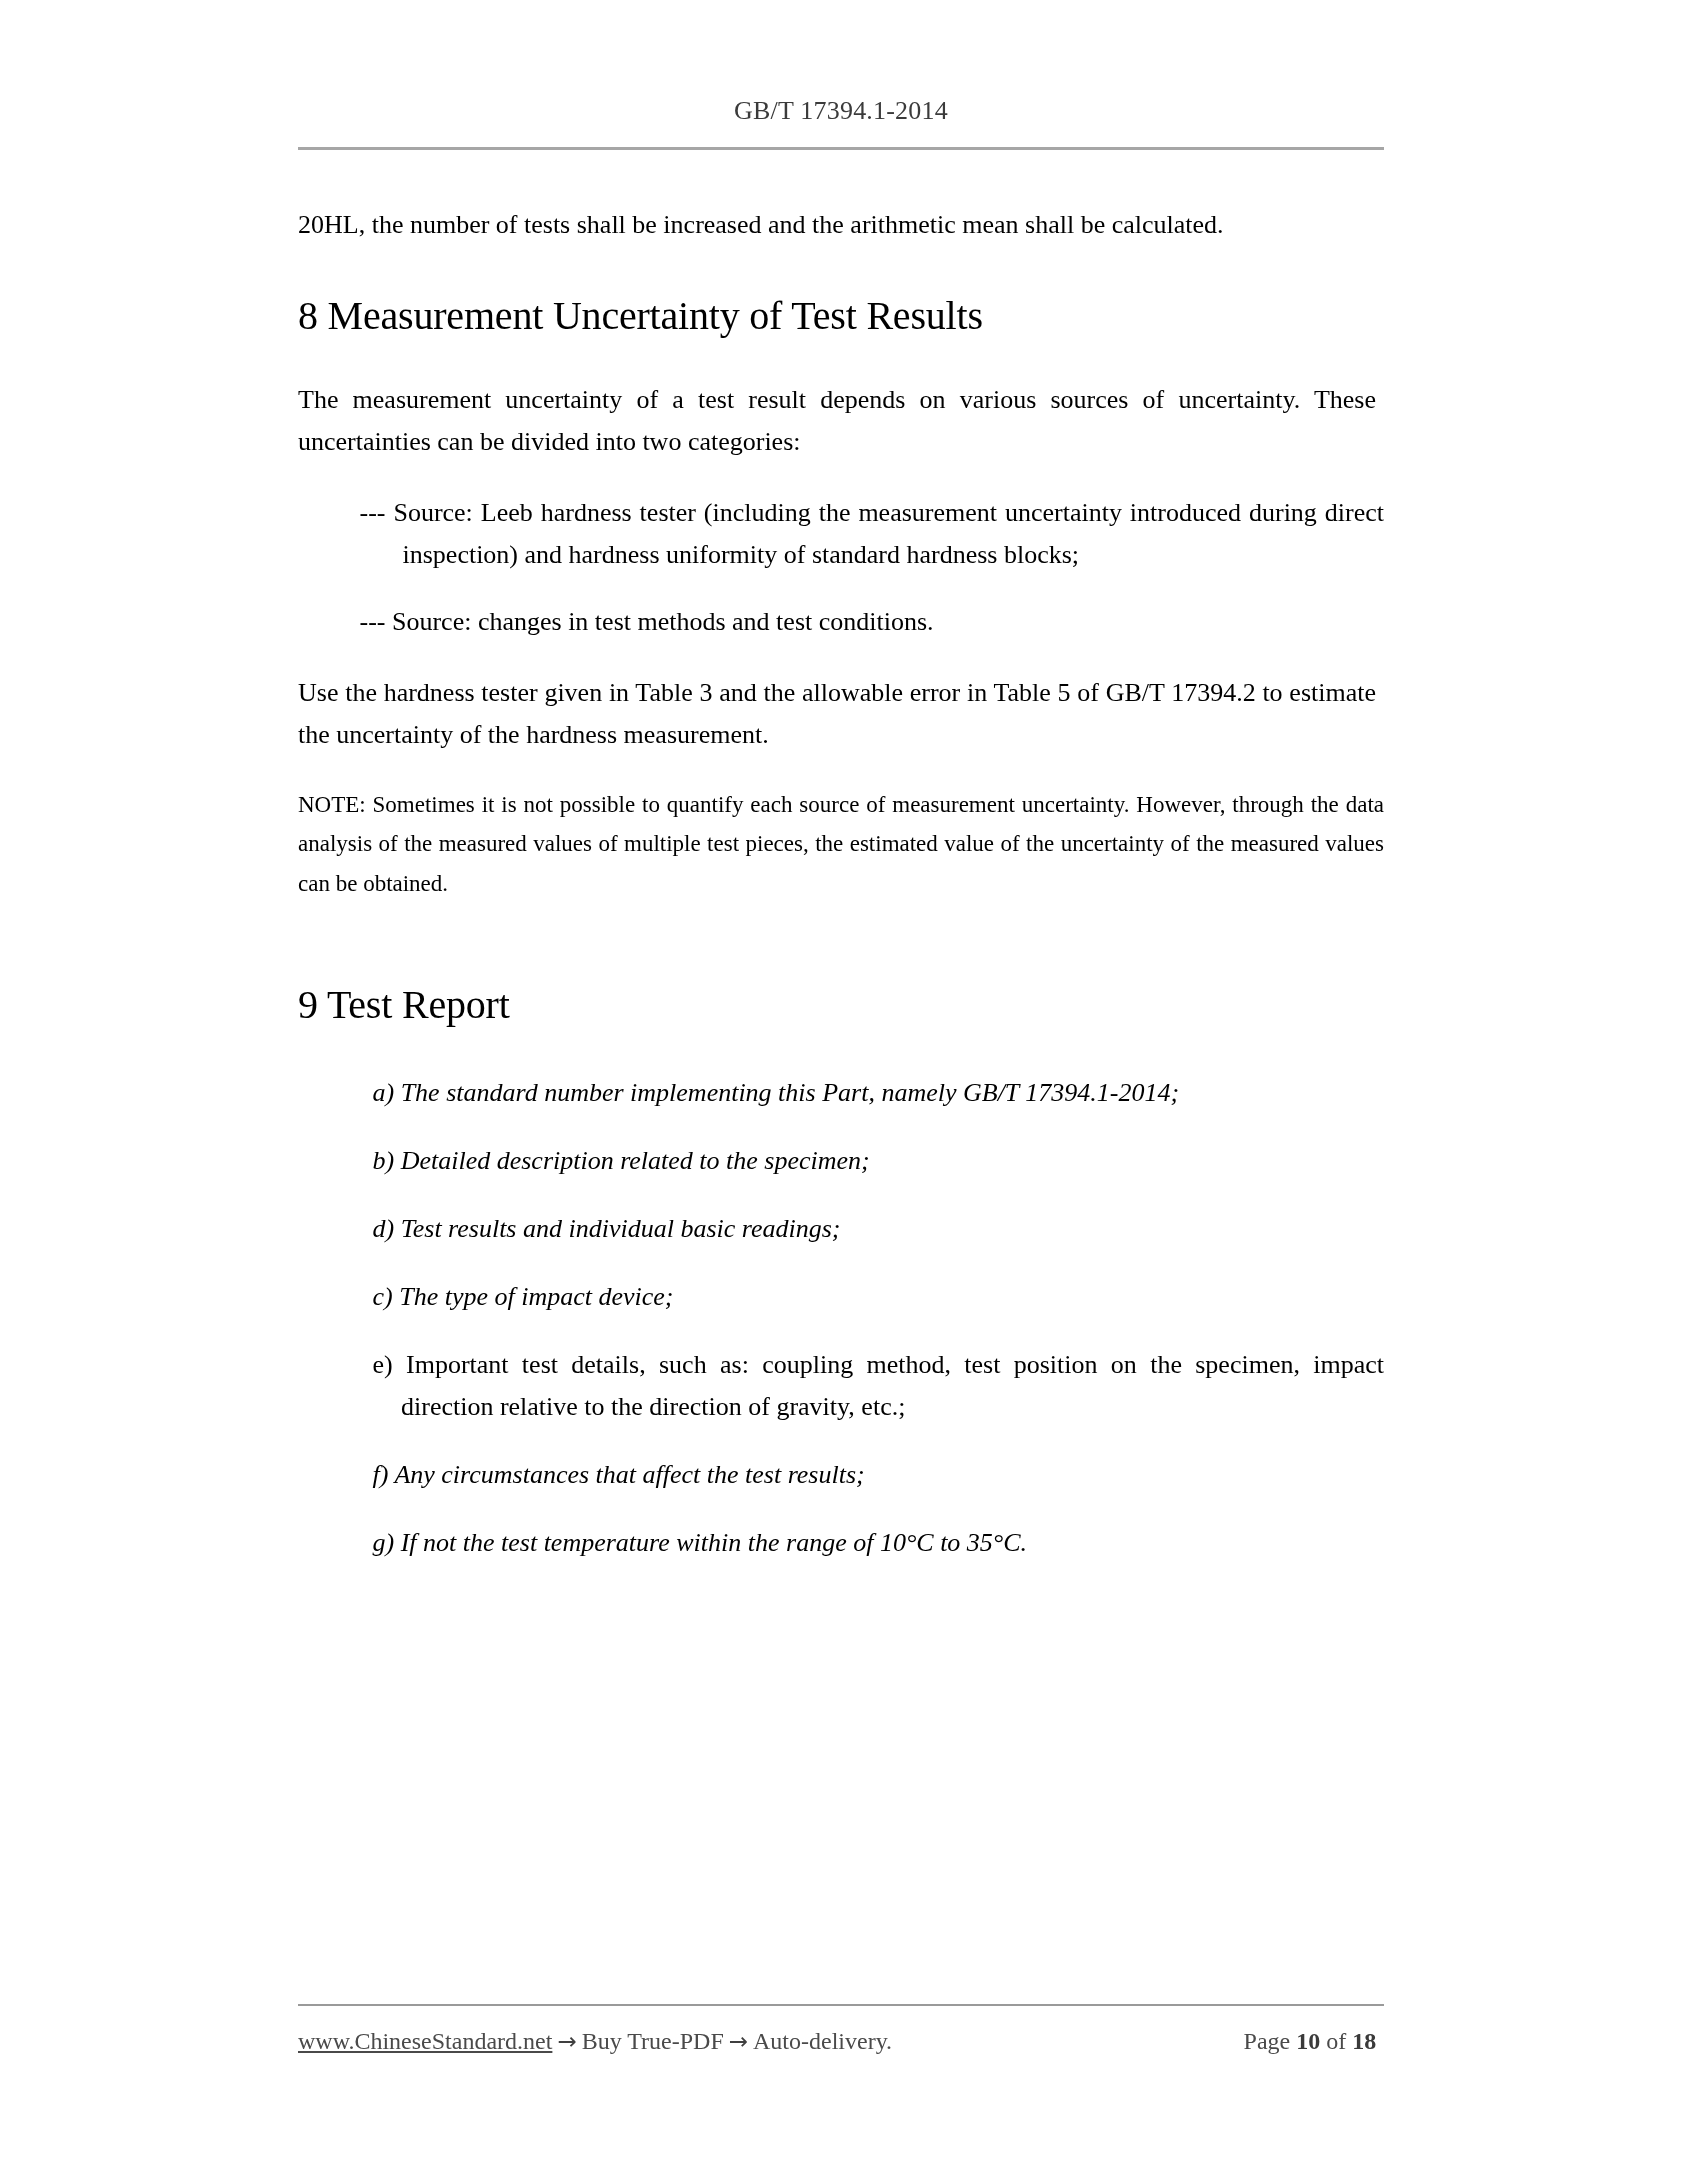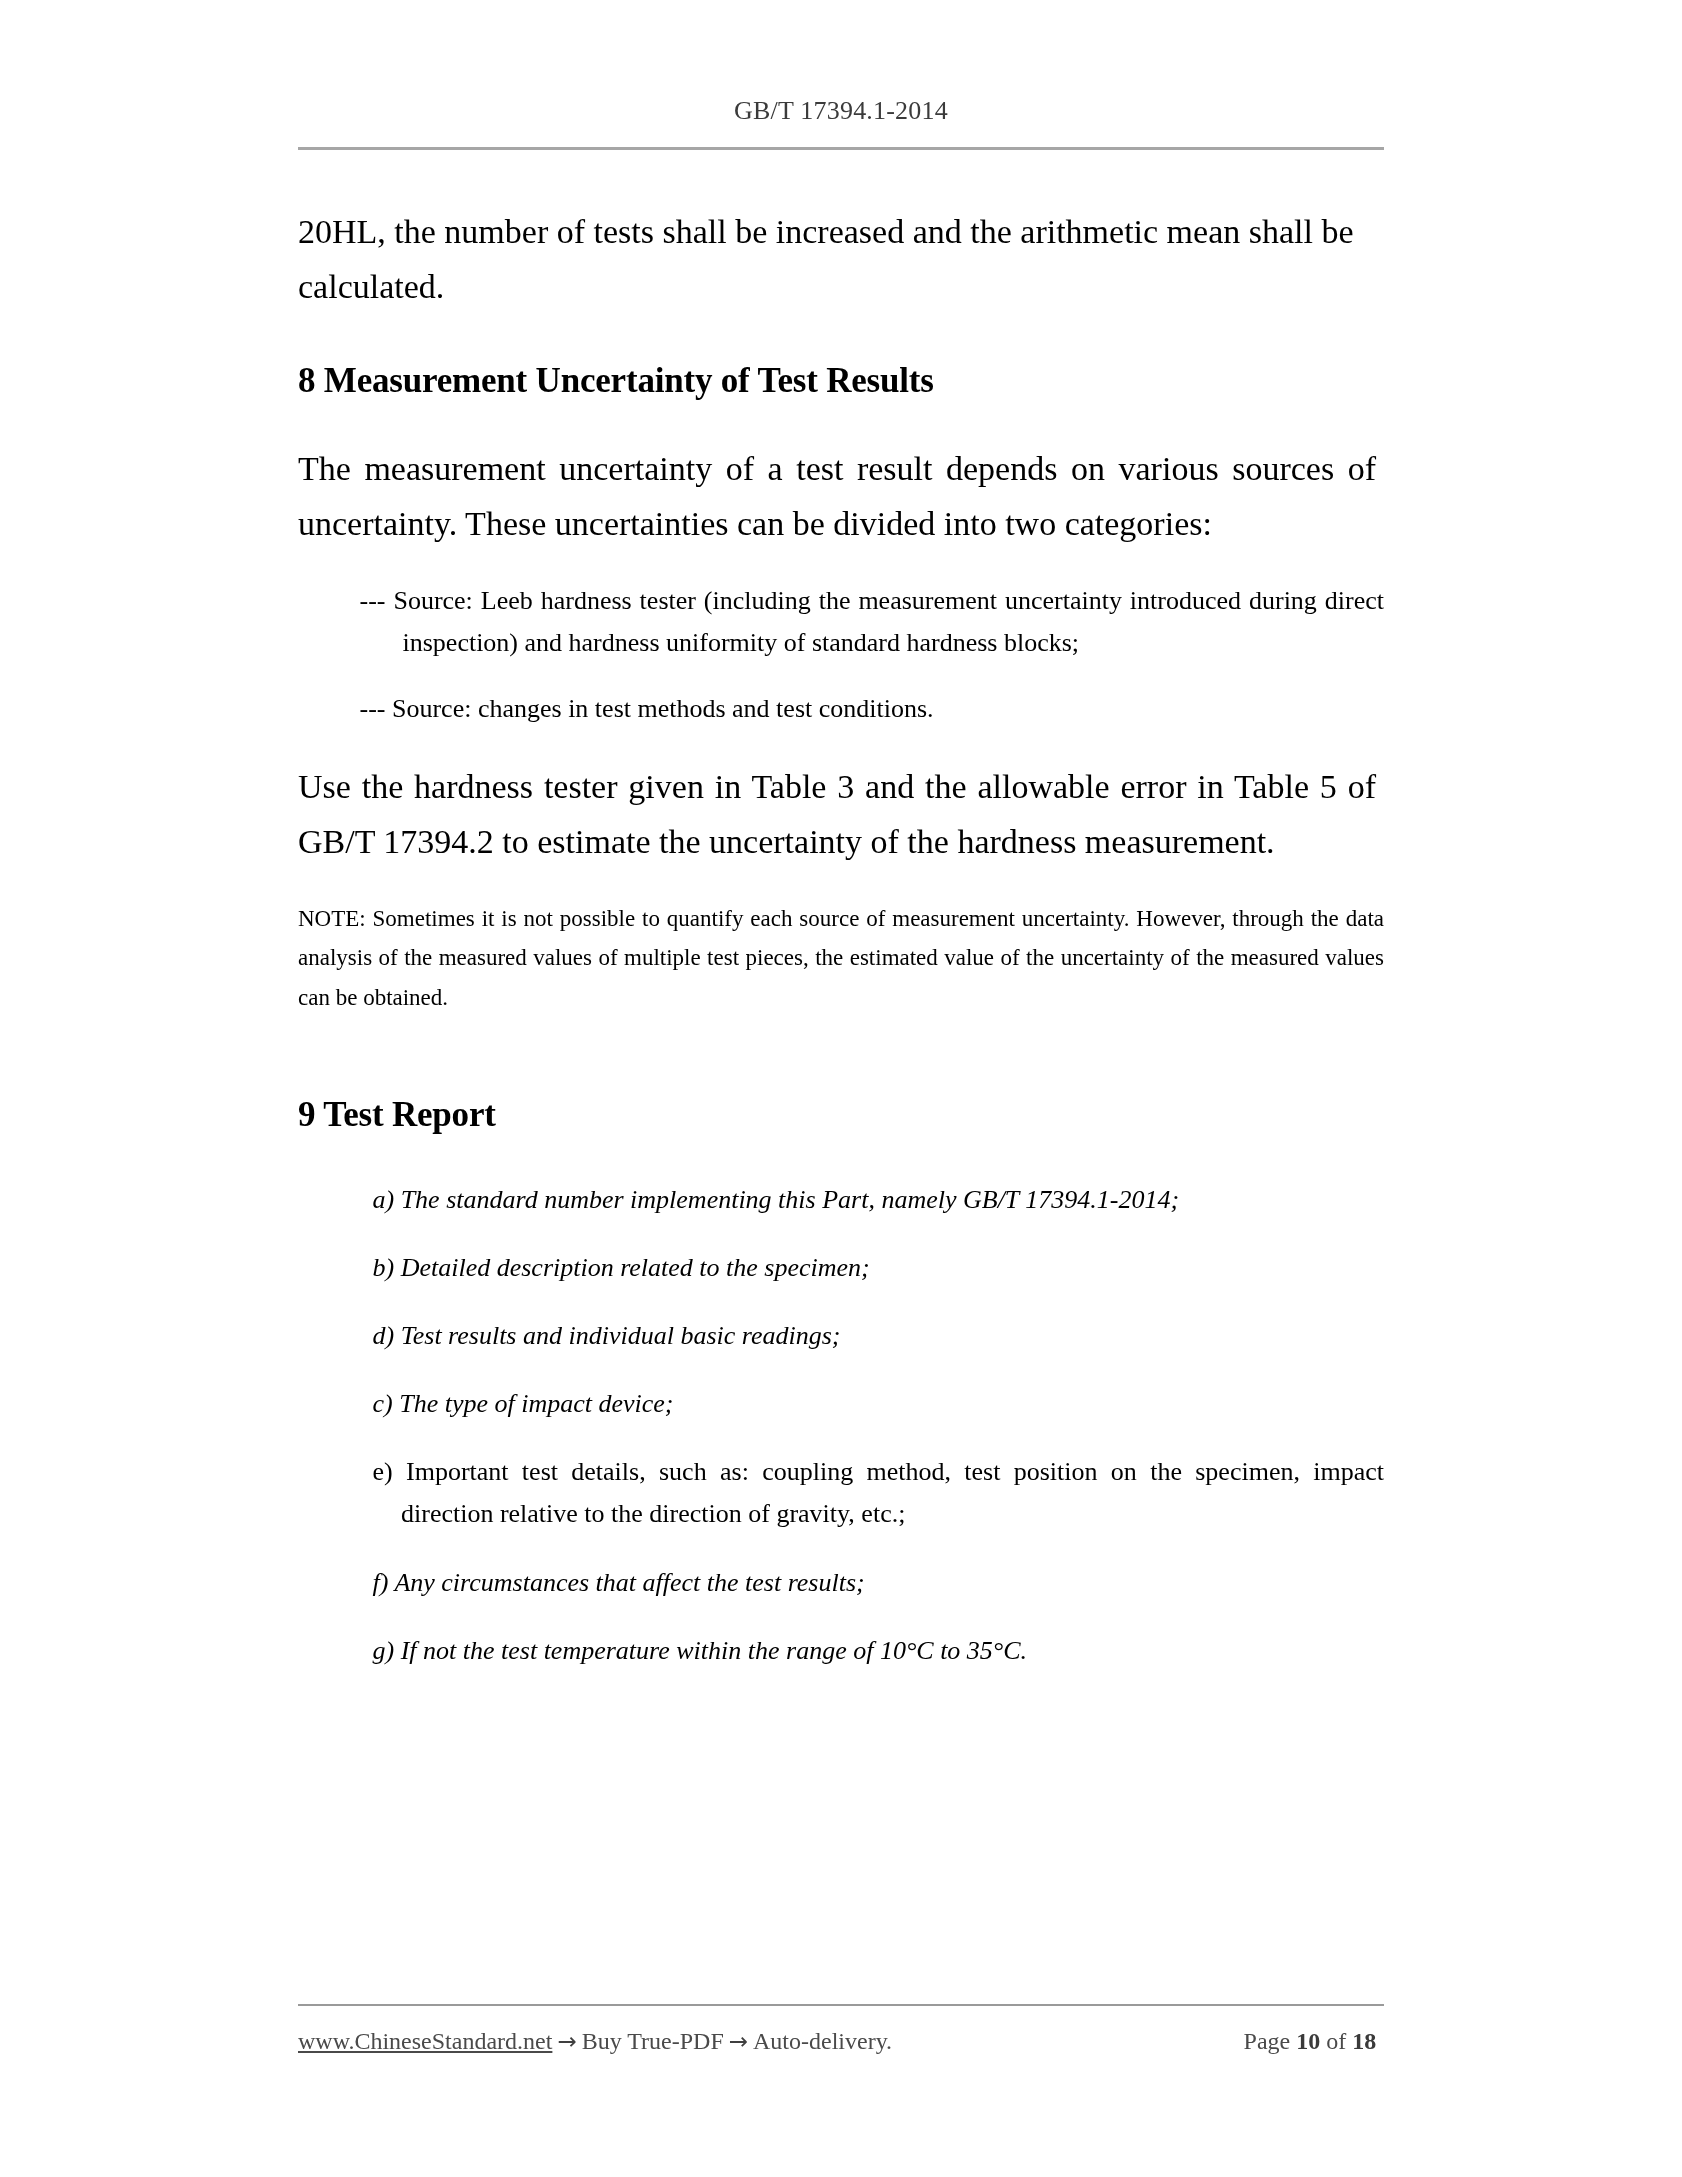--- a/index.html
+++ b/index.html
@@ -44,31 +44,31 @@
 
   
   .content {
     position: absolute;
     left: 298px;
     top: 204px;
     width: 1086px;
   }
 
   p.body-text {
-    font-size: 34px;
+    font-size: 26px;
     line-height: 1.62;
     margin: 0 8px 29px 0;
     text-align: justify;
     text-justify: inter-word;
   }
   p.body-text.nojust { text-align: left; }
 
   h2.section-heading {
-    font-size: 35px;
-    font-weight: bold;
+    font-size: 40px;
+    font-weight: normal;
     margin: 45px 0 38px 0;
     line-height: 1.25;
     letter-spacing: -0.2px;
   }
   h2.section-heading.second {
     margin-top: 76px;
     margin-bottom: 42px;
   }
 
   

